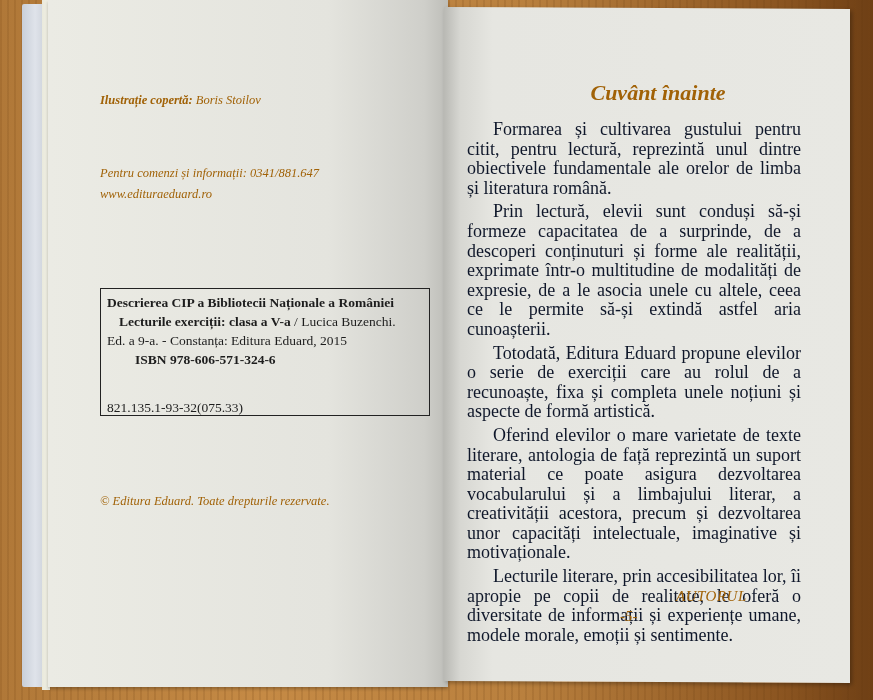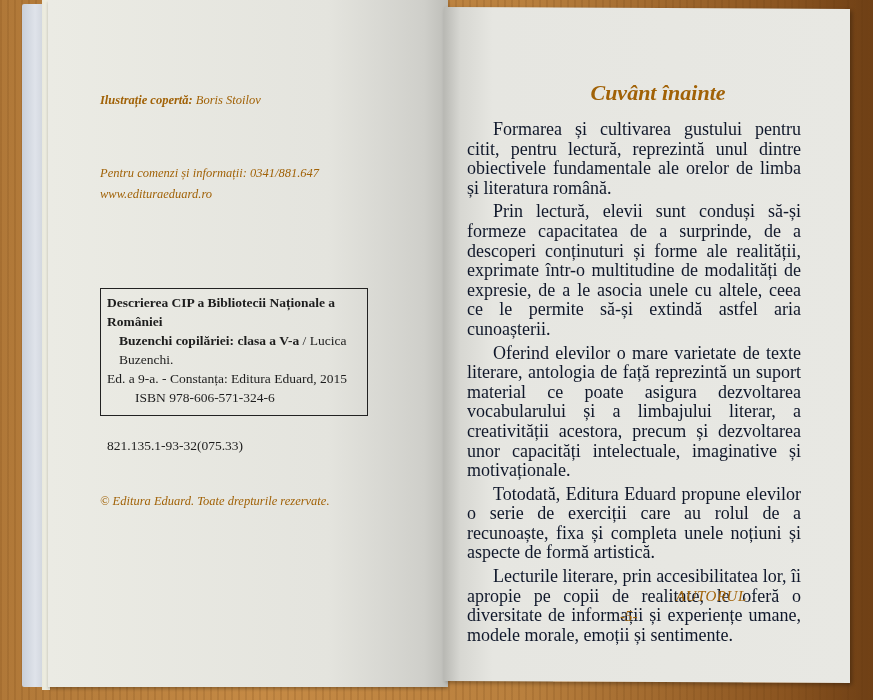--- a/index.html
+++ b/index.html
@@ -30,27 +30,27 @@
     position:absolute; left:444px; top:8px; width:406px; height:674px;
     background: linear-gradient(90deg,#b9b9b4 0%,#d7d7d2 4%,#e6e6e1 12%,#e8e8e3 100%);
     box-shadow: 2px 2px 4px rgba(0,0,0,0.3);
     transform: skewY(0.3deg);
   }
   .txt { position:absolute; color:#a16207; white-space:nowrap;font-style:italic; }
   .credits { left:100px; top:92px; font-size:12.5px; line-height:16px; }
   .credits b { font-weight:bold; }
   .contact { left:100px; top:163px; font-size:12.5px; line-height:21px; }
   .cip-box {
-    position:absolute; left:100px; top:288px; width:268px; height:128px;
+    position:absolute; left:100px; top:288px; width:330px; height:128px;
     border:1.5px solid #222; padding:4px 0 0 6px; box-sizing:border-box;
     font-size:13.5px; line-height:19px; color:#1d1d1d;
   }
   .cip-box .b { font-weight:bold; }
   .cip-box .ind1 { padding-left:12px; }
-  .cip-box .ind2 { padding-left:28px; }
+  .cip-box .ind2 { padding-left:28px;font-weight:bold; }
   .cip-box .gap { margin-top:29px; }
   .copyright { left:100px; top:494px; font-size:12.5px; }
   .title { left:459px; top:80px; width:398px; text-align:center; font-size:22px; font-weight:bold; }
   .body-text {
     position:absolute; left:467px; top:120px; width:334px;
     font-size:18px; line-height:19.6px; color:#0f172a; text-align:justify;
   }
   .body-text p { margin:0 0 4px 0; text-indent:26px; }
   .author { left:676px; top:576px; font-size:15px; letter-spacing:0.5px;margin-top:12px; }
   .pagenum { left:620px; top:608px; font-size:15px; }
@@ -69,32 +69,32 @@
   <div><b>Ilustrație copertă:</b> <span>Boris Stoilov</span></div>
 </div>
 
 <div class="txt contact">
   <div>Pentru comenzi și informații: 0341/881.647</div>
   <div>www.edituraeduard.ro</div>
 </div>
 
 <div class="cip-box">
   <div class="b">Descrierea CIP a Bibliotecii Naționale a României</div>
-  <div class="ind1"><span class="b">Buzenchi copilăriei: clasa a V-a</span><span> / Lucica Buzenchi.</span></div>
+  <div class="ind1"><span class="b">Lecturile exerciții: clasa a V-a</span><span> / Lucica Buzenchi.</span></div>
   <div>Ed. a 9-a. - Constanța: Editura Eduard, 2015</div>
   <div class="ind2">ISBN 978-606-571-324-6</div>
   <div class="gap">821.135.1-93-32(075.33)</div>
 </div>
 
 <div class="txt copyright">© Editura Eduard. Toate drepturile rezervate.</div>
 
 <div class="txt title">Cuvânt înainte</div>
 
 <div class="body-text">
   <p>Formarea și cultivarea gustului pentru citit, pentru lectură, reprezintă unul dintre obiectivele fundamentale ale orelor de limba și literatura română.</p>
   <p>Prin lectură, elevii sunt conduși să-și formeze capacitatea de a surprinde, de a descoperi conținuturi și forme ale realității, exprimate într-o multitudine de modalități de expresie, de a le asocia unele cu altele, ceea ce le permite să-și extindă astfel aria cunoașterii.</p>
+  <p>Totodată, Editura Eduard propune elevilor o serie de exerciții care au rolul de a recunoaște, fixa și completa unele noțiuni și aspecte de formă artistică.</p>
   <p>Oferind elevilor o mare varietate de texte literare, antologia de față reprezintă un suport material ce poate asigura dezvoltarea vocabularului și a limbajului literar, a creativității acestora, precum și dezvoltarea unor capacități intelectuale, imaginative și motivaționale.</p>
-  <p>Totodată, Editura Eduard propune elevilor o serie de exerciții care au rolul de a recunoaște, fixa și completa unele noțiuni și aspecte de formă artistică.</p>
   <p>Lecturile literare, prin accesibilitatea lor, îi apropie pe copii de realitate, le oferă o diversitate de informații și experiențe umane, modele morale, emoții și sentimente.</p>
 </div>
 
 <div class="txt author">AUTORUL</div>
 <div class="txt pagenum">-5-</div>
 
 </body></html>

